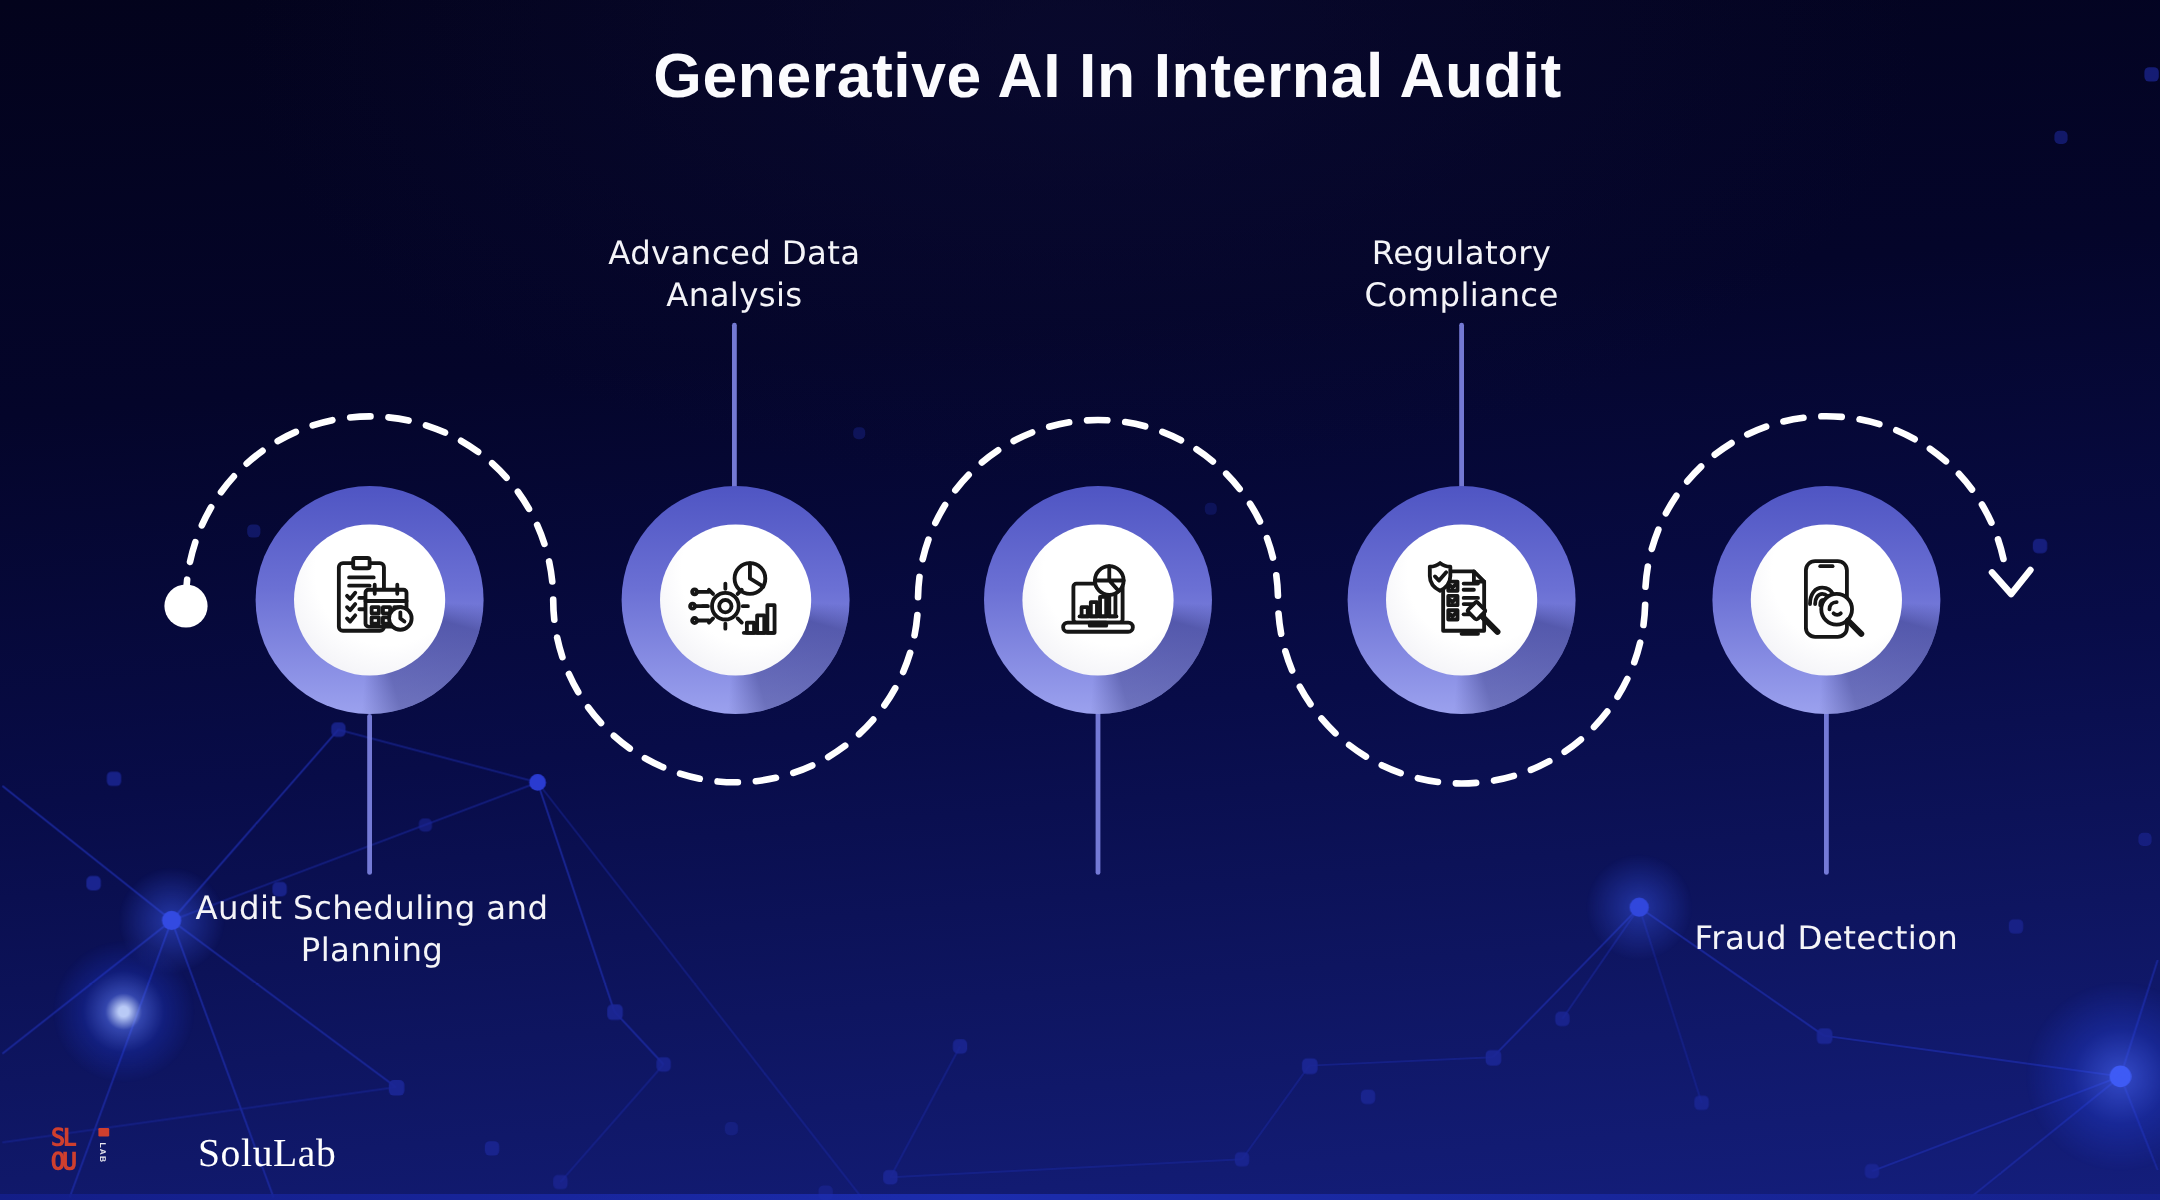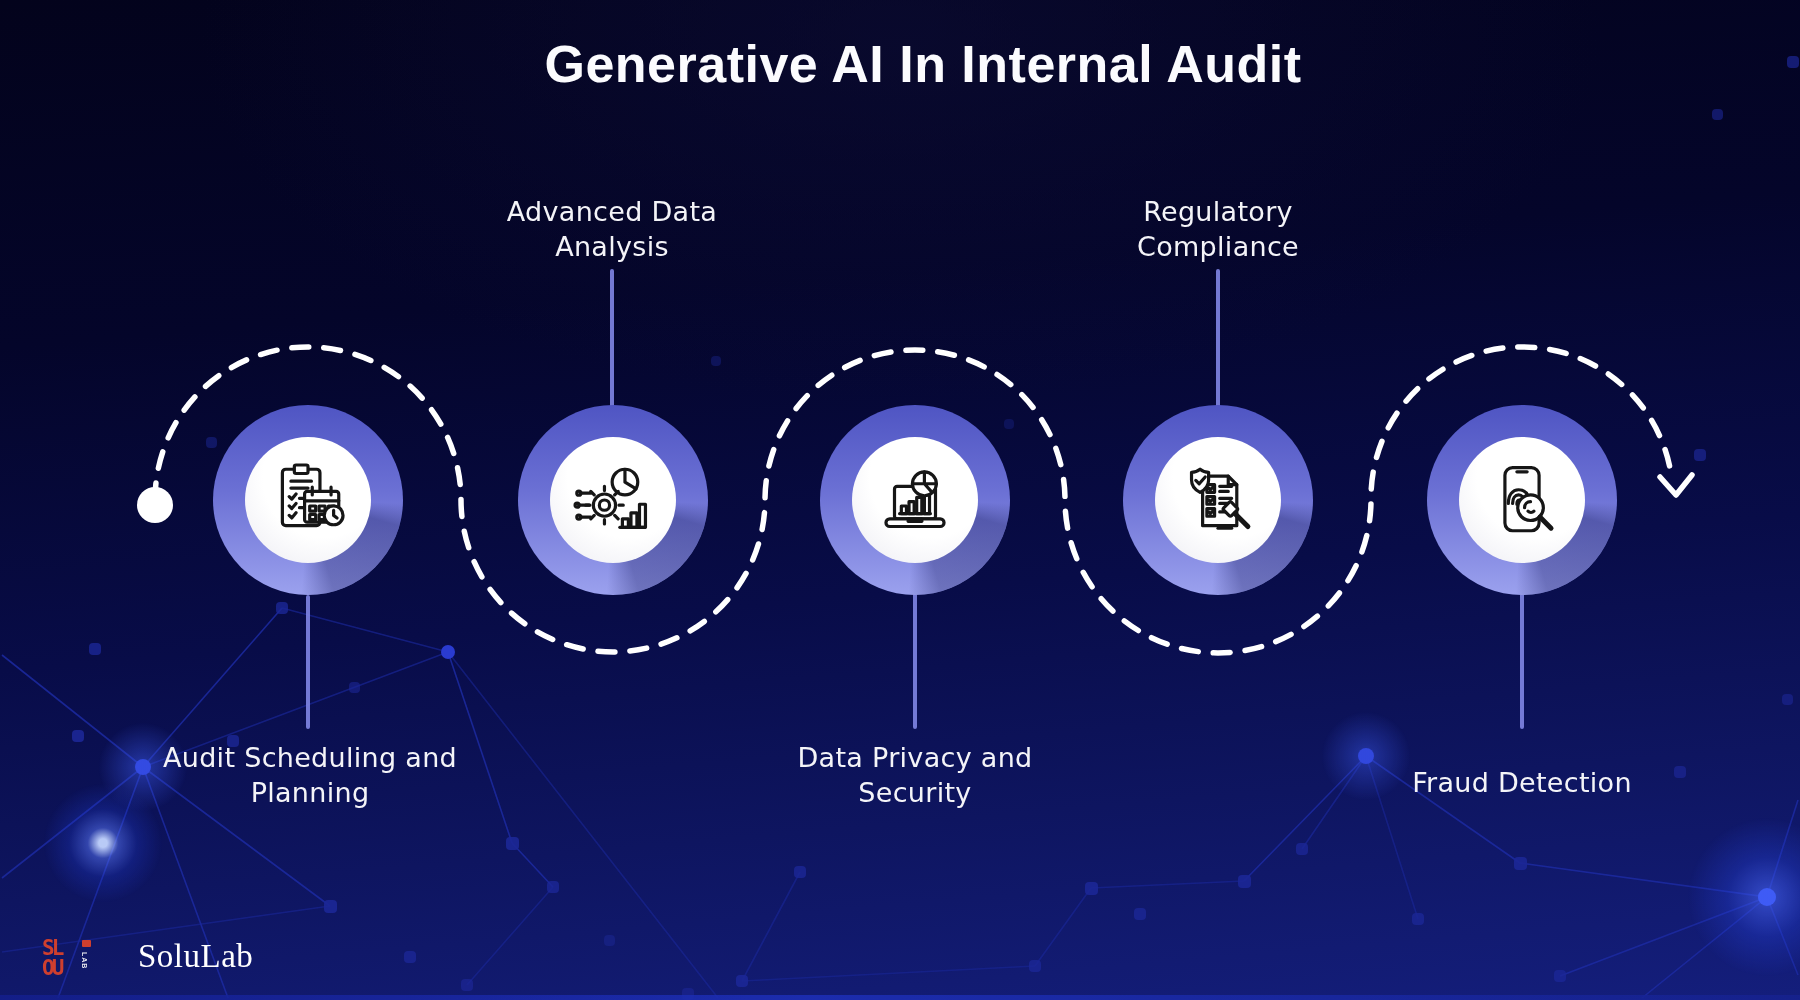--- a/index.html
+++ b/index.html
@@ -20,21 +20,21 @@
     background:linear-gradient(180deg,#4f55c3 0%,#6b70d4 45%,#9ba1ee 100%);}
   .badge::after{content:"";position:absolute;inset:0;border-radius:50%;
     background:conic-gradient(from 92deg at 50% 50%, rgba(25,28,96,0) 0deg, rgba(25,28,96,.38) 14deg, rgba(25,28,96,.34) 72deg, rgba(25,28,96,0) 92deg, rgba(25,28,96,0) 360deg);}
   .disc{position:absolute;left:32px;top:32px;width:126px;height:126px;border-radius:50%;z-index:2;
     background:radial-gradient(circle at 62% 32%, #ffffff 52%, #ebebf2 100%);
     display:flex;align-items:center;justify-content:center;}
   .ic{width:82px;height:82px;}
   .ic *{vector-effect:non-scaling-stroke;}
   .lbl{position:absolute;width:420px;text-align:center;white-space:pre-line;z-index:5;
     font-size:27px;line-height:35px;letter-spacing:.3px;color:#f4f4f8;}
-  .logo{position:absolute;left:42px;top:938px;display:flex;gap:1px;z-index:5;}
+  .logo{position:absolute;left:42px;top:938px;display:flex;align-items:center;gap:28px;z-index:5;}
   .mark{position:relative;width:52px;height:48px;}
   .mrow{font-family:"DejaVu Sans Mono","Liberation Mono",monospace;font-weight:bold;
     font-size:21px;line-height:20px;letter-spacing:-3px;color:#cf3f2e;}
   .mside{position:absolute;left:38px;top:14px;writing-mode:vertical-rl;font-size:7px;line-height:8px;
     letter-spacing:1px;color:#e9e9ef;font-family:"Liberation Sans",sans-serif;font-weight:bold;}
   .mdot{position:absolute;left:40px;top:2px;width:9px;height:7px;background:#cf3f2e;border-radius:1px;}
   .brand{font-family:Liberation Serif, serif;font-size:33px;color:#ffffff;letter-spacing:.5px;margin-left:43px;}
   .bottom-line{position:absolute;left:0;right:0;bottom:0;height:5px;z-index:1;
     background:linear-gradient(90deg,#141f8c,#1e2fb8 45%,#16228f);opacity:.85;}
 </style>
@@ -232,22 +232,20 @@
         <path d="M55 61c2 2 5 2 7 0"></path>
         <path d="M69 68l13 13" stroke-width="5"></path>
       </svg>
     </div>
   </div>
 
   <div class="lbl" style="left:402px;top:194px">Advanced Data
 Analysis</div>
   <div class="lbl" style="left:100px;top:740px">Audit Scheduling and
 Planning</div>
-  <div class="lbl" style="left:705px;top:740px">Data Privacy and
-Security</div>
   <div class="lbl" style="left:1008px;top:194px">Regulatory
 Compliance</div>
   <div class="lbl" style="left:1312px;top:765px">Fraud Detection</div>
 
   <div class="logo">
     <div class="mark">
       <div class="mrow">SL</div>
       <div class="mrow">OU</div>
       <div class="mside">LAB</div>
       <div class="mdot"></div>

